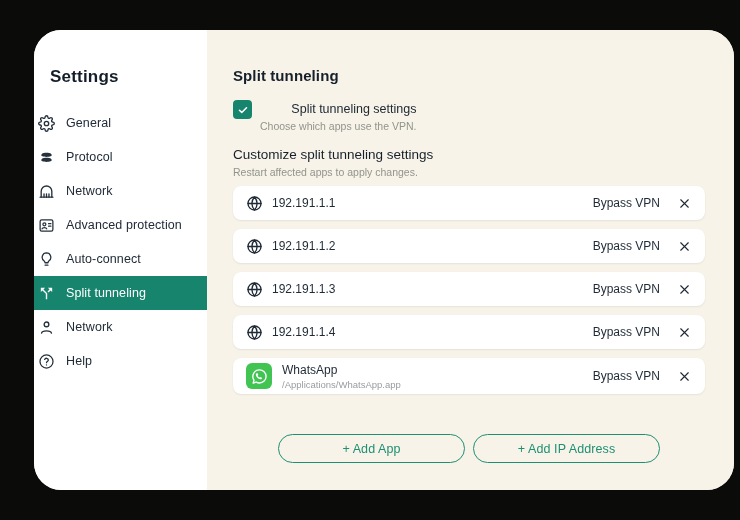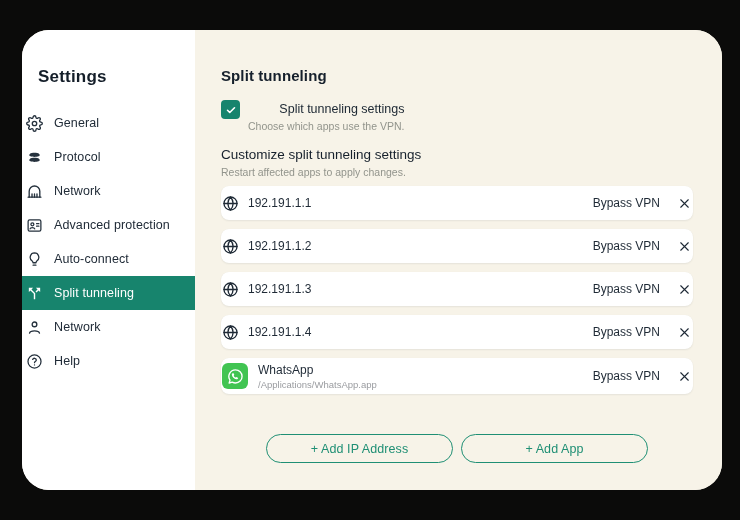--- a/index.html
+++ b/index.html
@@ -14,21 +14,21 @@
   }
   *{margin:0;padding:0;box-sizing:border-box;}
   html,body{width:740px;height:520px;overflow:hidden;}
   body{
     background:var(--frame-bg);
     font-family:"Liberation Sans","DejaVu Sans",sans-serif;
     position:relative;
     color:var(--text-dark);
   }
   .window{
-    position:absolute;left:22px;top:30px;width:700px;height:460px;
+    position:absolute;left:34px;top:30px;width:700px;height:460px;
     border-radius:27px;overflow:hidden;display:flex;
     background:var(--main-bg);
   }
   
   .sidebar{
     width:173px;flex:0 0 173px;background:var(--sidebar-bg);
     padding-top:37px;display:flex;flex-direction:column;
   }
   .sidebar-title{
     font-size:17px;font-weight:700;color:#141e29;margin-left:16px;letter-spacing:.2px;
@@ -57,21 +57,21 @@
   .checkbox svg{width:12px;height:12px;}
   .toggle-texts{padding-top:2px;}
   .toggle-label{font-size:12.5px;color:#202b36;font-weight:500;}
   .toggle-desc{font-size:10.5px;color:var(--text-gray);margin-top:4px;}
   .section-title{margin-top:15px;font-size:13.5px;font-weight:400;color:#16202c;}
   .section-desc{margin-top:4px;font-size:10.5px;color:var(--text-gray);}
   .content{width:472px;}
   .rows{margin-top:8px;display:flex;flex-direction:column;gap:9px;}
   .row{
     background:#ffffff;border-radius:8px;height:34px;
-    display:flex;align-items:center;padding:0 1px;
+    display:flex;align-items:center;padding:0 13px;
     box-shadow:0 1px 2px rgba(20,30,40,.07), 0 0 1px rgba(20,30,40,.05);
   }
   .row.tall{height:36px;justify-content:center;}
   .row .row-icon{width:17px;height:17px;flex:0 0 17px;color:#1f2a36;margin-right:9px;display:flex;}
   .row .row-icon svg{width:100%;height:100%;}
   .row .app-icon{
     width:26px;height:26px;flex:0 0 26px;border-radius:6px;background:var(--wa-green);
     display:flex;align-items:center;justify-content:center;margin-right:10px;
   }
   .row .app-icon svg{width:19px;height:19px;}
@@ -295,19 +295,19 @@
               <span style="display:flex;width:100%;height:100%">
                 <svg viewBox="0 0 24 24" fill="none" stroke="currentColor" stroke-linecap="round" stroke-linejoin="round" stroke-width="1.8">
                   <path d="M6 6l12 12M18 6L6 18"></path>
                 </svg>
               </span>
             </span>
           </div>
         </div>
 
       <div class="buttons">
+        <button class="pill-btn">+ Add App</button>
         <button class="pill-btn">+ Add IP Address</button>
-        <button class="pill-btn">+ Add App</button>
       </div>
     </div>
   </div>
 
 </div>
 
 </body></html>

